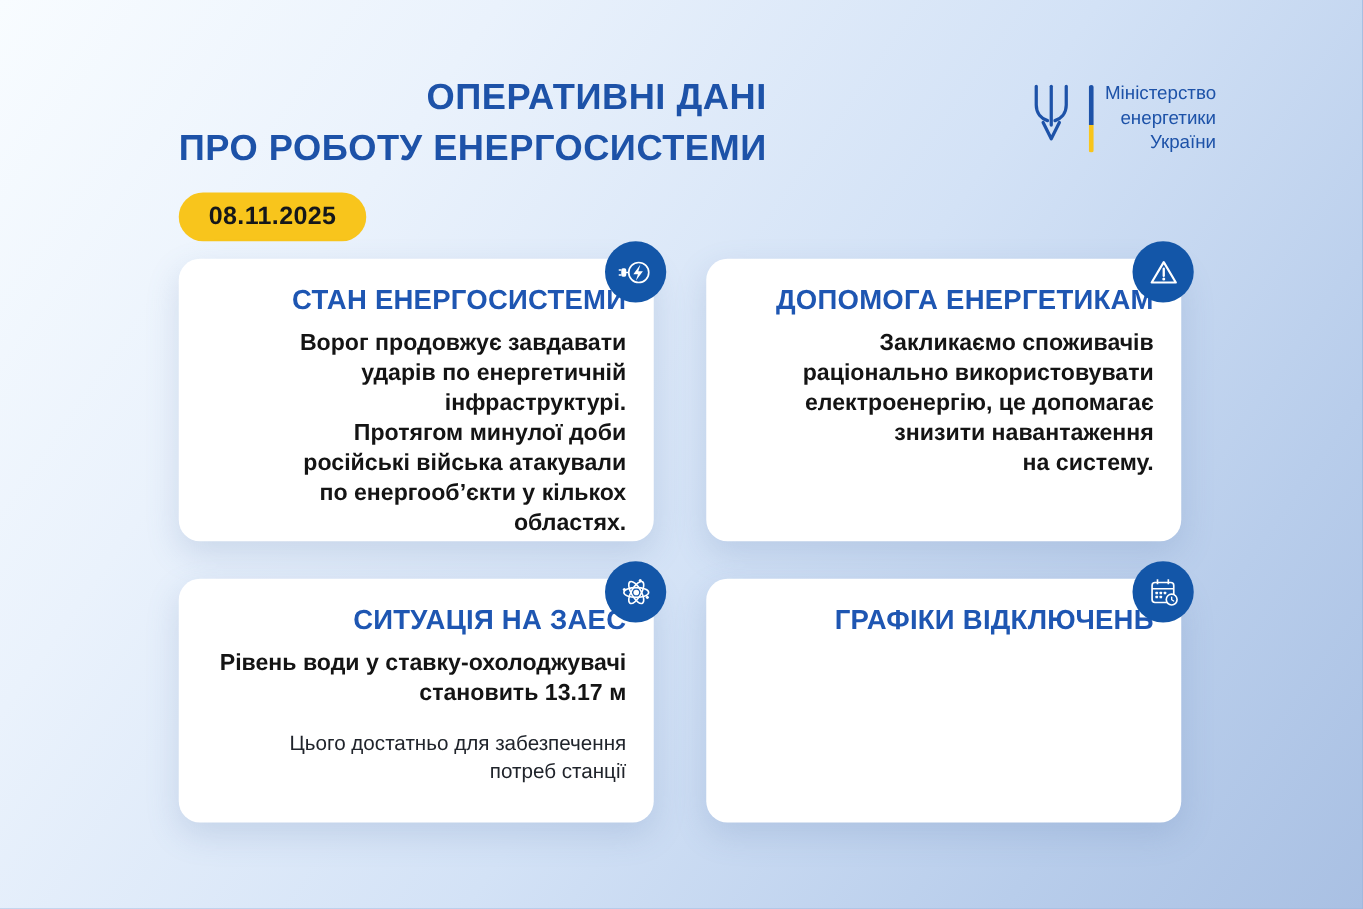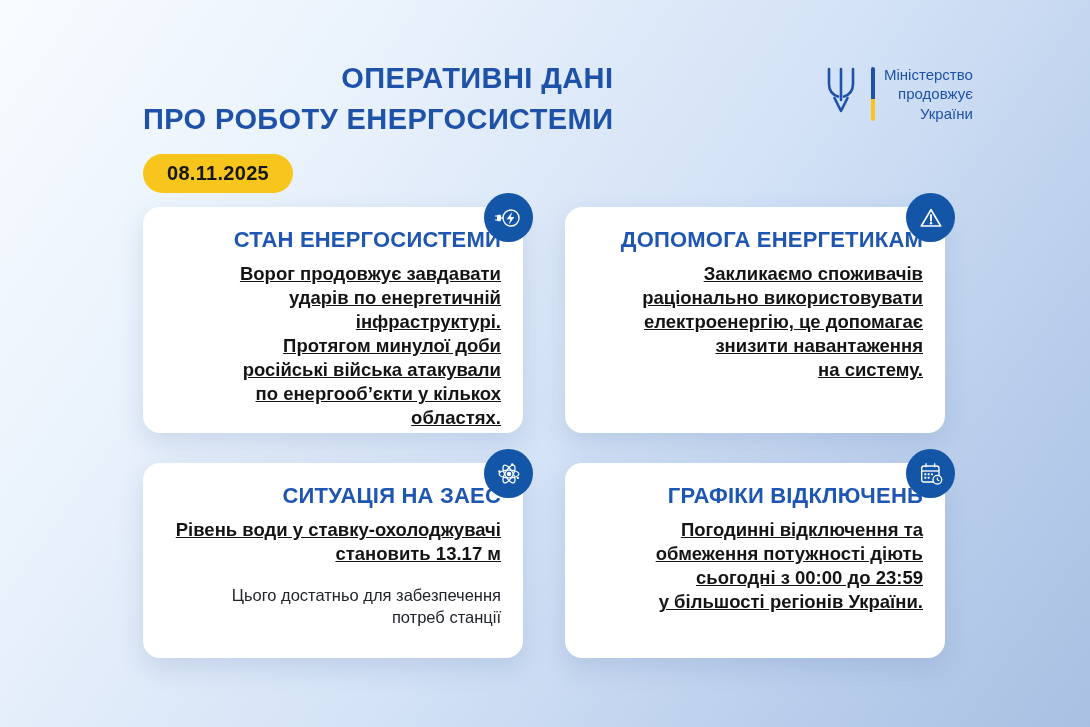--- a/index.html
+++ b/index.html
@@ -48,21 +48,21 @@
     border-radius:17px;
     padding:20px 22px 0 26px;
     box-shadow:0 10px 26px rgba(92,122,168,0.20);
   }
   .card-heading {
     color:#1e56b2; font-size:22px; font-weight:bold;
     letter-spacing:0.2px; margin-bottom:9px;
   }
   .card-body {
     color:#141414; font-size:18.5px; font-weight:bold;
-    line-height:1.3; white-space:pre-line;text-decoration:underline;
+    line-height:1.3; white-space:pre-line;
   }
   .card-note {
     color:#20242b; font-size:16.5px; font-weight:normal;
     line-height:1.32; white-space:pre-line; margin-top:19px;
   }
   .card-icon {
     position:absolute; top:-14px; right:-10px;
     width:49px; height:49px; border-radius:50%;
     background:#1356a8;
     display:flex; align-items:center; justify-content:center;
@@ -91,21 +91,21 @@
           <path d="M14.5 34 l6.5 13 l6.5 -13"></path>
         </g>
       </svg>
     </span>
     <span class="logo-bar">
       <span class="bar-blue"></span>
         <span class="bar-yellow"></span>
     </span>
     <span class="logo-text">
       <div>Міністерство</div>
-      <div>продовжує</div>
+      <div>енергетики</div>
       <div>України</div>
     </span>
   </div>
 
   <div class="cards">
 
     <div class="card">
       <div class="card-icon">
         <svg width="32" height="32" viewBox="0 0 48 48">
           <g fill="none" stroke="#ffffff" stroke-width="2">
@@ -177,20 +177,16 @@
             <rect x="19" y="23" width="3" height="3" rx="0.6"></rect>
             <rect x="24" y="23" width="3" height="3" rx="0.6"></rect>
             <rect x="14" y="28" width="3" height="3" rx="0.6"></rect>
             <rect x="19" y="28" width="3" height="3" rx="0.6"></rect>
           </g>
           <circle cx="33.5" cy="32.5" r="6.5" fill="#1356a8" stroke="#ffffff" stroke-width="2"></circle>
           <path d="M33.5 29.5 v3.2 l2.4 1.5" fill="none" stroke="#ffffff" stroke-width="1.6" stroke-linecap="round"></path>
         </svg>
       </div>
       <div class="card-heading">ГРАФІКИ ВІДКЛЮЧЕНЬ</div>
-      <div class="card-body">Погодинні відключення та
-обмеження потужності діють
-сьогодні з 00:00 до 23:59
-у більшості регіонів України.</div>
     </div>
 
   </div>
 </div>
 
 </body></html>

